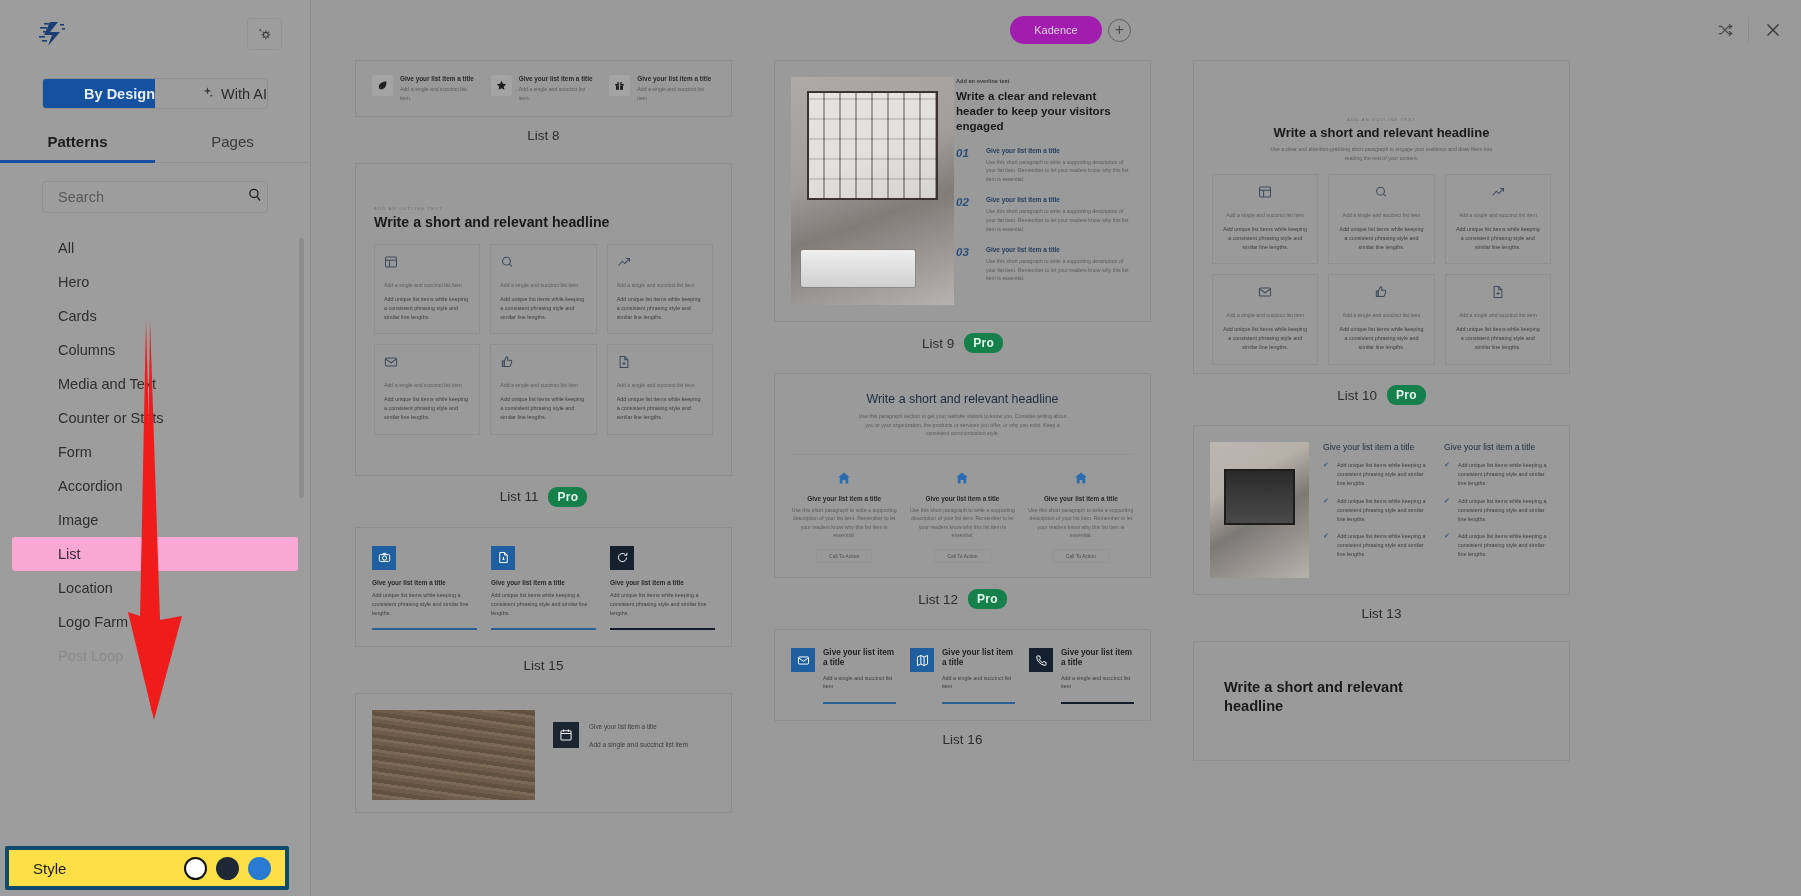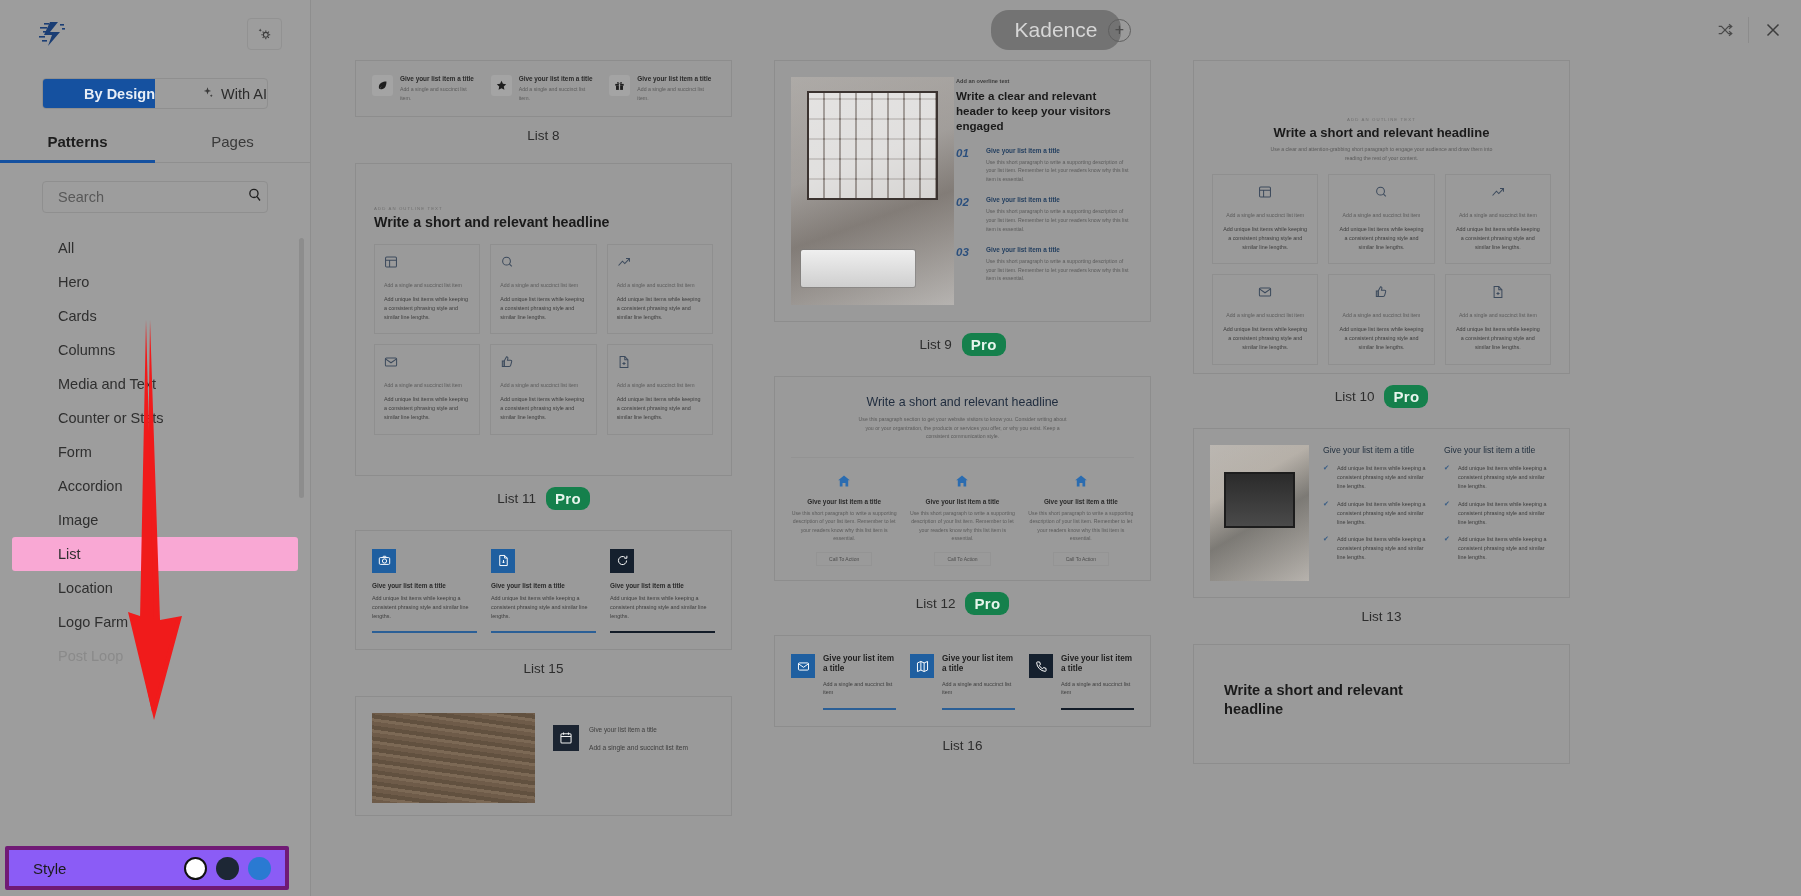--- a/index.html
+++ b/index.html
@@ -126,22 +126,22 @@
     height: 260px;
     background: #8d8d8d;
     border-radius: 3px;
   }
 
   
   .style-bar {
     position: absolute;
     left: 5px; bottom: 6px;
     width: 284px; height: 44px;
-    background: #8b5cf6;
-    border: 4px solid #701a75;
+    background: #fde047;
+    border: 4px solid #0c4a6e;
     border-radius: 2px;
     display: flex; align-items: center;
     padding: 0 14px 0 24px;
     z-index: 40;
   }
   .style-label {
     font-size: 15px;
     color: #1b1b1b;
     flex: 1;
   }
@@ -167,23 +167,23 @@
     height: 896px;
     background: #9a9a9a;
     overflow: hidden;
   }
   .main-head {
     height: 60px;
     display: flex; align-items: center; justify-content: center;
     position: relative;
   }
   .pill {
-    background: #737373;
+    background: #a21caf;
     color: #d6d6d6;
-    font-size: 21px;
+    font-size: 11px;
     padding: 8px 24px;
     border-radius: 18px;
   }
   .plus-btn {
     position: absolute;
     left: calc(50% + 52px);
     width: 23px; height: 23px;
     border: 1.4px solid #5f5f5f;
     border-radius: 50%;
     display: flex; align-items: center; justify-content: center;
@@ -215,21 +215,21 @@
   .pname {
     text-align: center;
     font-size: 13.5px;
     color: #2d2d2d;
     padding: 11px 0 20px 0;
     display: flex; align-items: center; justify-content: center; gap: 10px;
   }
   .pro {
     background: #15804c;
     color: #e6f5ec;
-    font-size: 15px;
+    font-size: 12px;
     font-weight: 700;
     padding: 3px 9px;
     border-radius: 9px;
     letter-spacing: .3px;
   }
 
   
   .hl-eyebrow { font-size: 4.3px; letter-spacing: 1.1px; color: #6e6e6e; text-transform: uppercase; }
   .hl-big { font-size: 14.2px; font-weight: 700; color: #1a1a1a; }
   .tiny { font-size: 5.2px; color: #5b5b5b; line-height: 1.65; }

